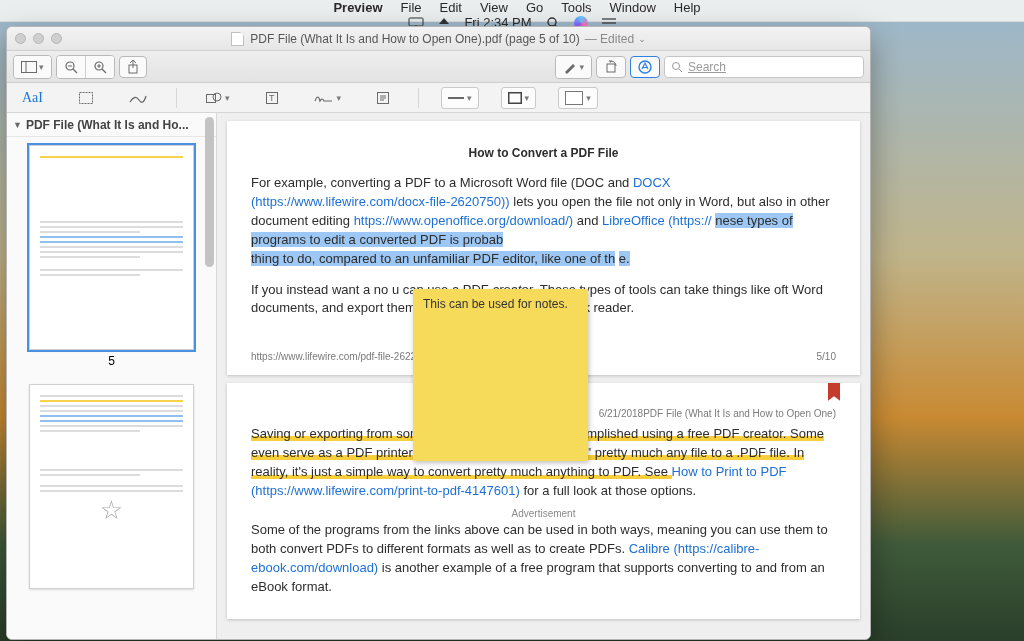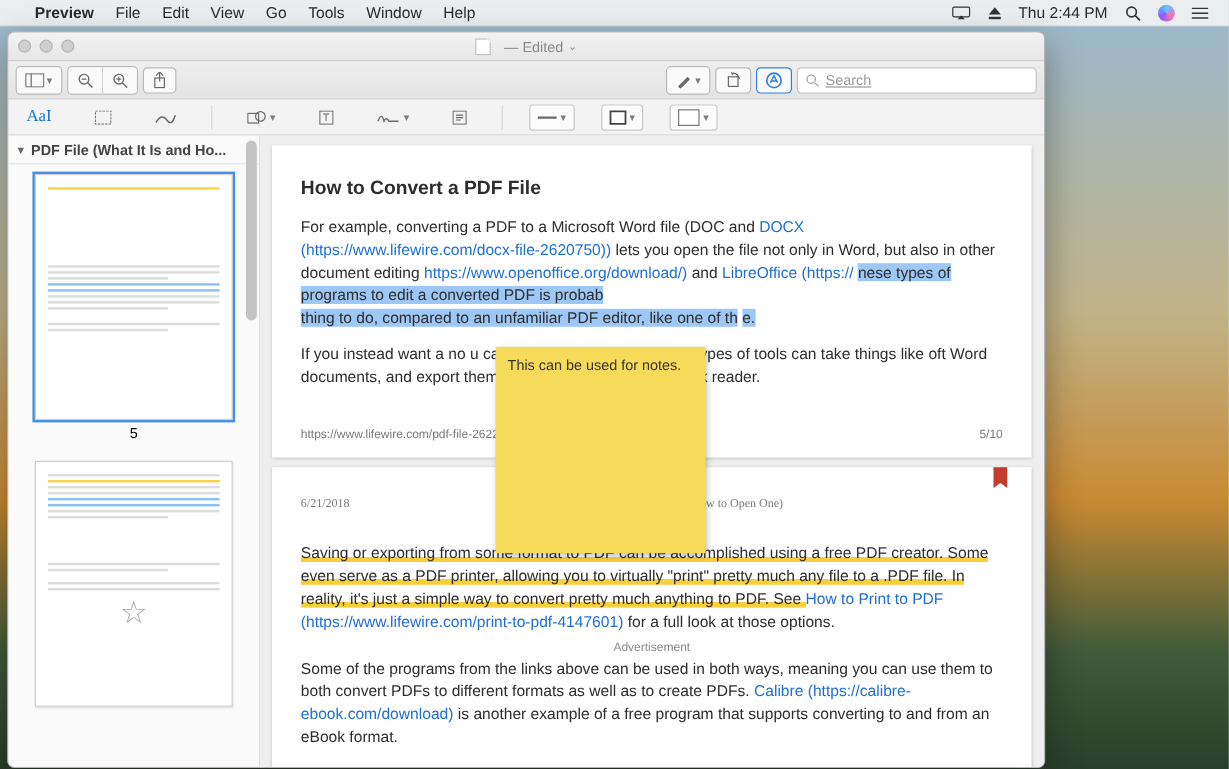--- a/index.html
+++ b/index.html
@@ -15,20 +15,21 @@
   .menubar {
     height: 22px;
     background: rgba(242,242,242,0.92);
     display: flex; align-items: center;
     padding: 0 10px;
     font-size: 13px;
     color: #2a2a2a;
     justify-content: space-between;
     border-bottom: 1px solid rgba(0,0,0,0.08);
     backdrop-filter: blur(8px);
+    flex-direction: column;
   }
   .menubar-left, .menubar-right { display:flex; align-items:center; gap:0; }
   .menubar-left .apple { margin-right: 10px; font-size:14px;}
   .menubar-left .item { padding:0 9px; }
   .menubar-left .item.bold { font-weight:600; }
   .menubar-right .item { padding:0 7px; display:flex; align-items:center;}
   .siri { width:14px; height:14px; border-radius:50%; background: conic-gradient(#5fc8ff,#ff6fb4,#8a5cff,#5fc8ff); }
   .menubar-right svg { display:block; }
 
   
@@ -130,32 +131,31 @@
   .thumb-label{font-size:12px; text-align:center; margin-bottom:16px;}
   .sidebar{position:relative;}
   .sb-thumb{position:absolute; right:2px; top:4px; width:9px; height:150px; background:#c3c3c3; border-radius:5px;}
 
   .content{flex:1; overflow-y:auto; background:#efefef; padding:0 0 10px 0;}
   .page{
     background:#fff; margin:8px 10px; padding:24px 24px 10px 24px;
     box-shadow:0 1px 3px rgba(0,0,0,0.2); position:relative;
     font-size:13px; line-height:1.45; color:#2d2d2d;
   }
-  .page h2{font-size:16px; font-weight:700; margin-bottom:12px;}
+  .page h2{font-size:12px; font-weight:700; margin-bottom:12px;text-align:center;}
   .page p{margin-bottom:12px;}
   .page a{color:#1e6fd4;}
   .hl-select{background:#9dc7f4;}
   .page-footer{
     display:flex; justify-content:space-between; font-size:10px; color:#7a7a7a;
     border-top:none; margin-top:32px;
   }
   .page-header{
-    display:flex; justify-content:space-between; font-size:10px; color:#7a7a7a;
-    margin-bottom:25px;
-    font-family:Liberation Serif, serif;
+    display:flex; justify-content:flex-end; font-size:10px; color:#7a7a7a;
+    margin-bottom:4px;
   }
   .bookmark{width:12px; height:18px; background:#c43c2b; position:absolute; right:20px; top:0; clip-path: polygon(0 0,100% 0,100% 100%,50% 75%,0 100%);}
   .sticky-note{
     position:absolute; top:262px; left:406px; width:175px; height:172px;
     background:#f6da5a; box-shadow:1px 2px 5px rgba(0,0,0,0.25);
     padding:8px 10px; font-size:12px; color:#333; z-index:10;
   }
   .underline-yellow{
     background:linear-gradient(transparent 70%, #f6cf3a 70%, #f6cf3a 100%);
   }
@@ -183,21 +183,21 @@
           <rect x="1" y="1" width="14" height="8" rx="1" fill="none" stroke="#333" stroke-width="1"></rect>
           <polygon points="5,11 11,11 8,8" fill="#333"></polygon>
         </svg>
     </span>
     <span class="item">
       <svg width="12" height="12" viewBox="0 0 12 12">
           <polygon points="6,1 11,7 1,7" fill="#333"></polygon>
           <rect x="1" y="9" width="10" height="2" fill="#333"></rect>
         </svg>
     </span>
-    <span class="item">Thu 2:44 PM</span>
+    <span class="item">Fri 2:34 PM</span>
     <span class="item">
       <svg width="14" height="14" viewBox="0 0 14 14">
           <circle cx="6" cy="6" r="4" fill="none" stroke="#333" stroke-width="1.4"></circle>
           <line x1="9" y1="9" x2="13" y2="13" stroke="#333" stroke-width="1.4"></line>
         </svg>
     </span>
     <span class="item">
         <span class="siri"></span>
       </span>
     <span class="item">
@@ -213,20 +213,21 @@
 <div class="window">
 
   <div class="titlebar">
     <div class="traffic">
       <span></span>
       <span></span>
       <span></span>
     </div>
     <span class="title-text">
       <span class="doc-icon"></span>
+      <span>PDF File (What It Is and How to Open One).pdf (page 5 of 10)</span>
       <span class="edited">— Edited</span>
       <span class="chev">⌄</span>
     </span>
   </div>
 
   <div class="toolbar">
     <div class="seg">
       <button class="tbtn">
         <svg width="16" height="12" viewBox="0 0 16 12">
             <rect x="0.5" y="0.5" width="15" height="11" fill="none" stroke="#6a6a6a"></rect>

